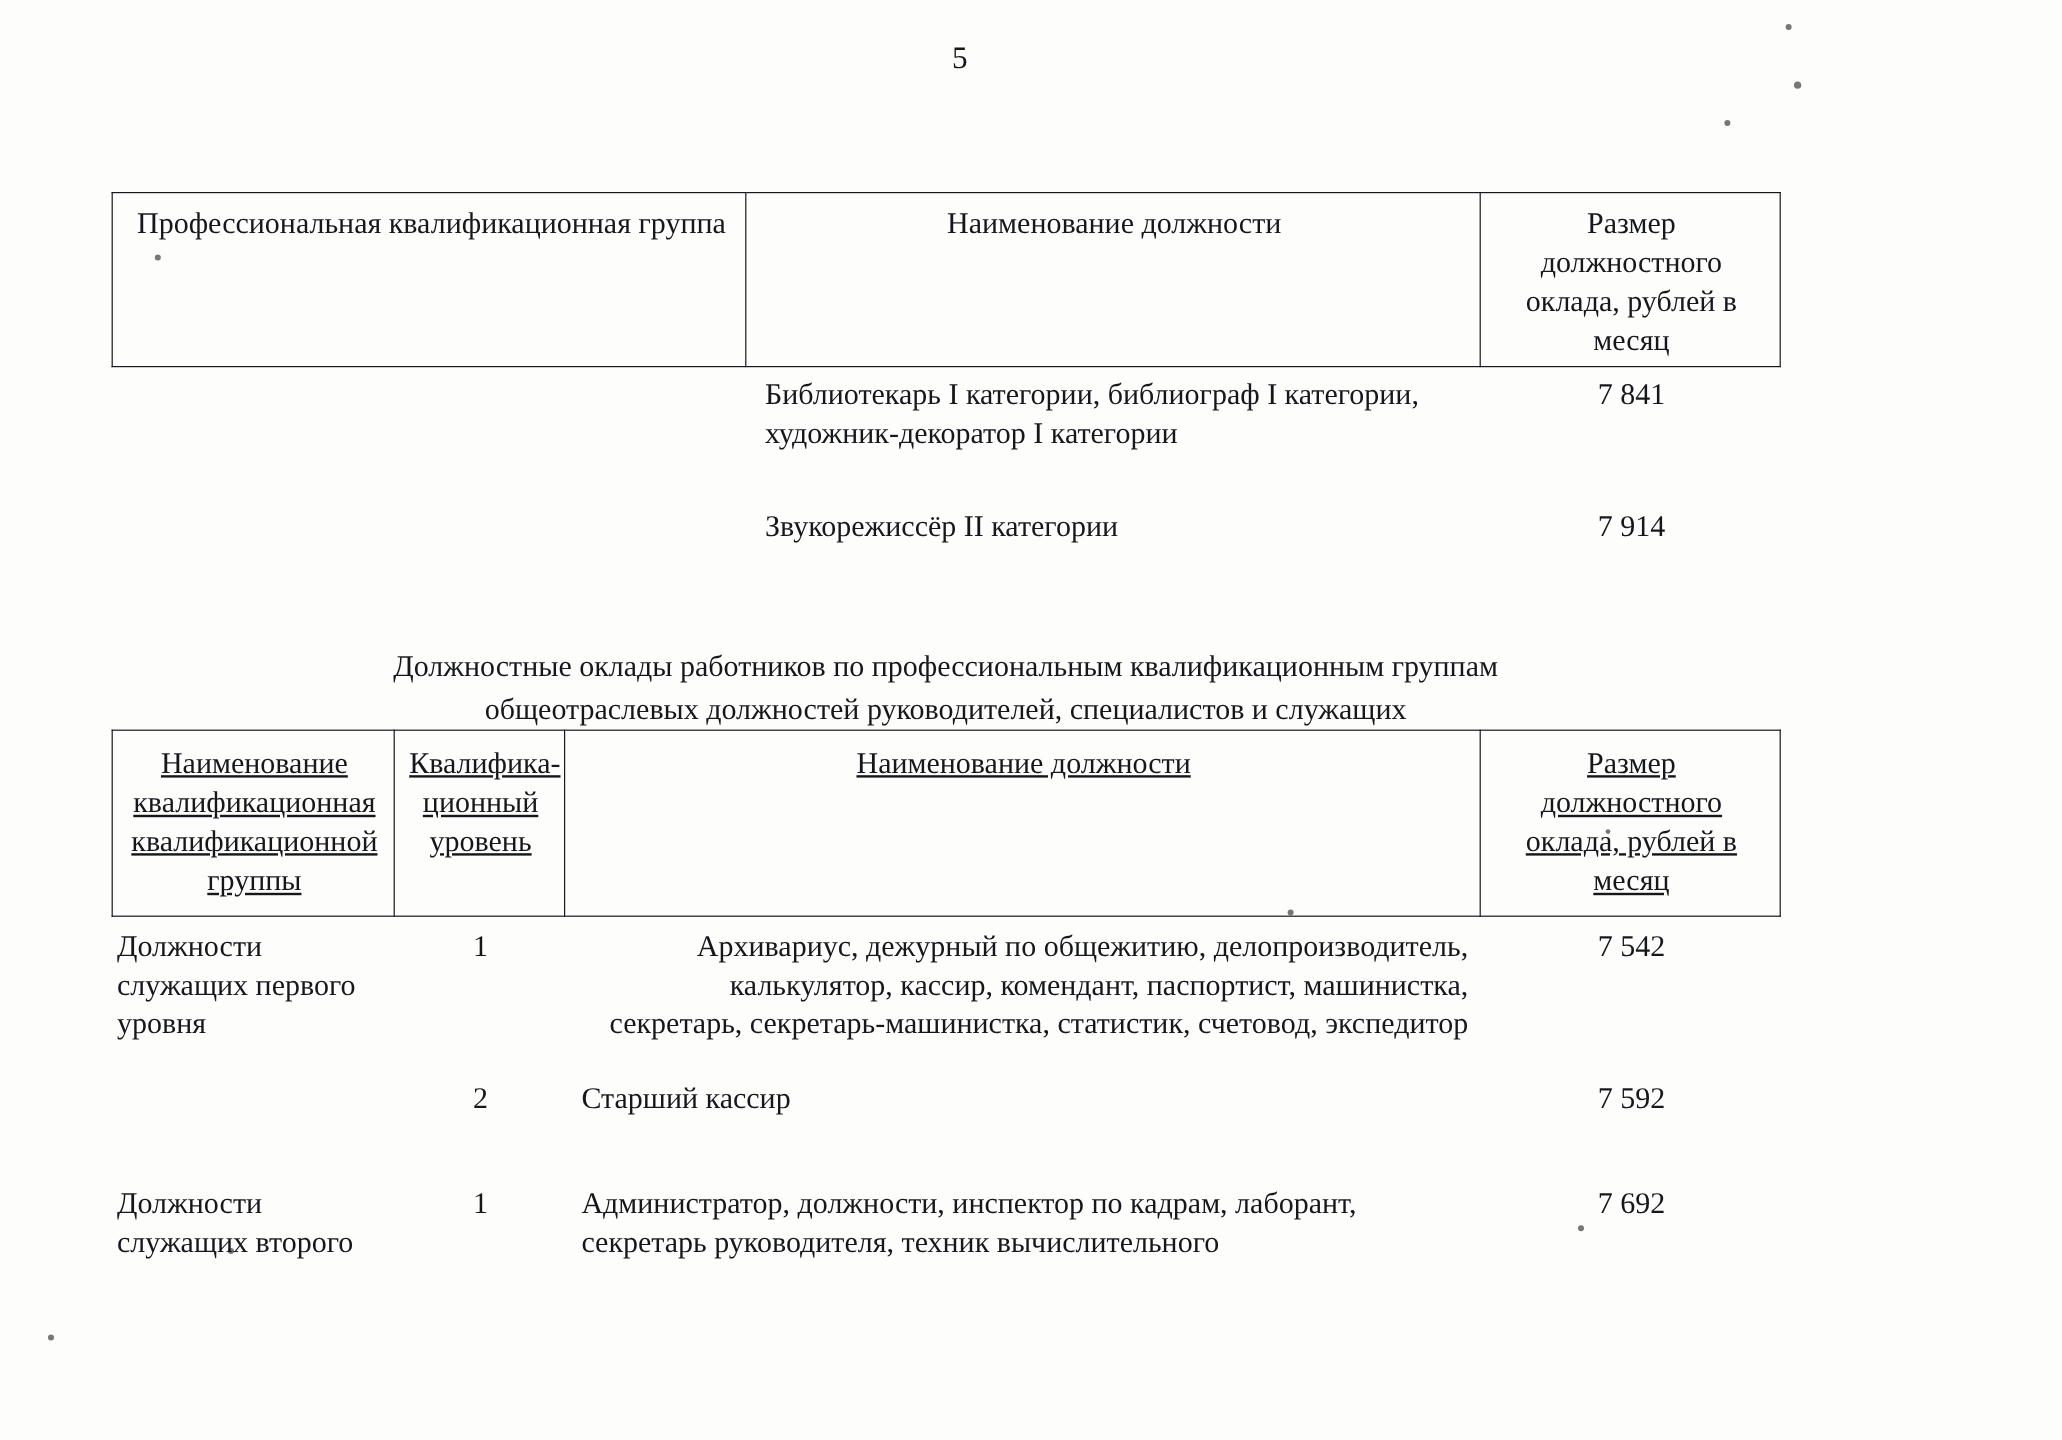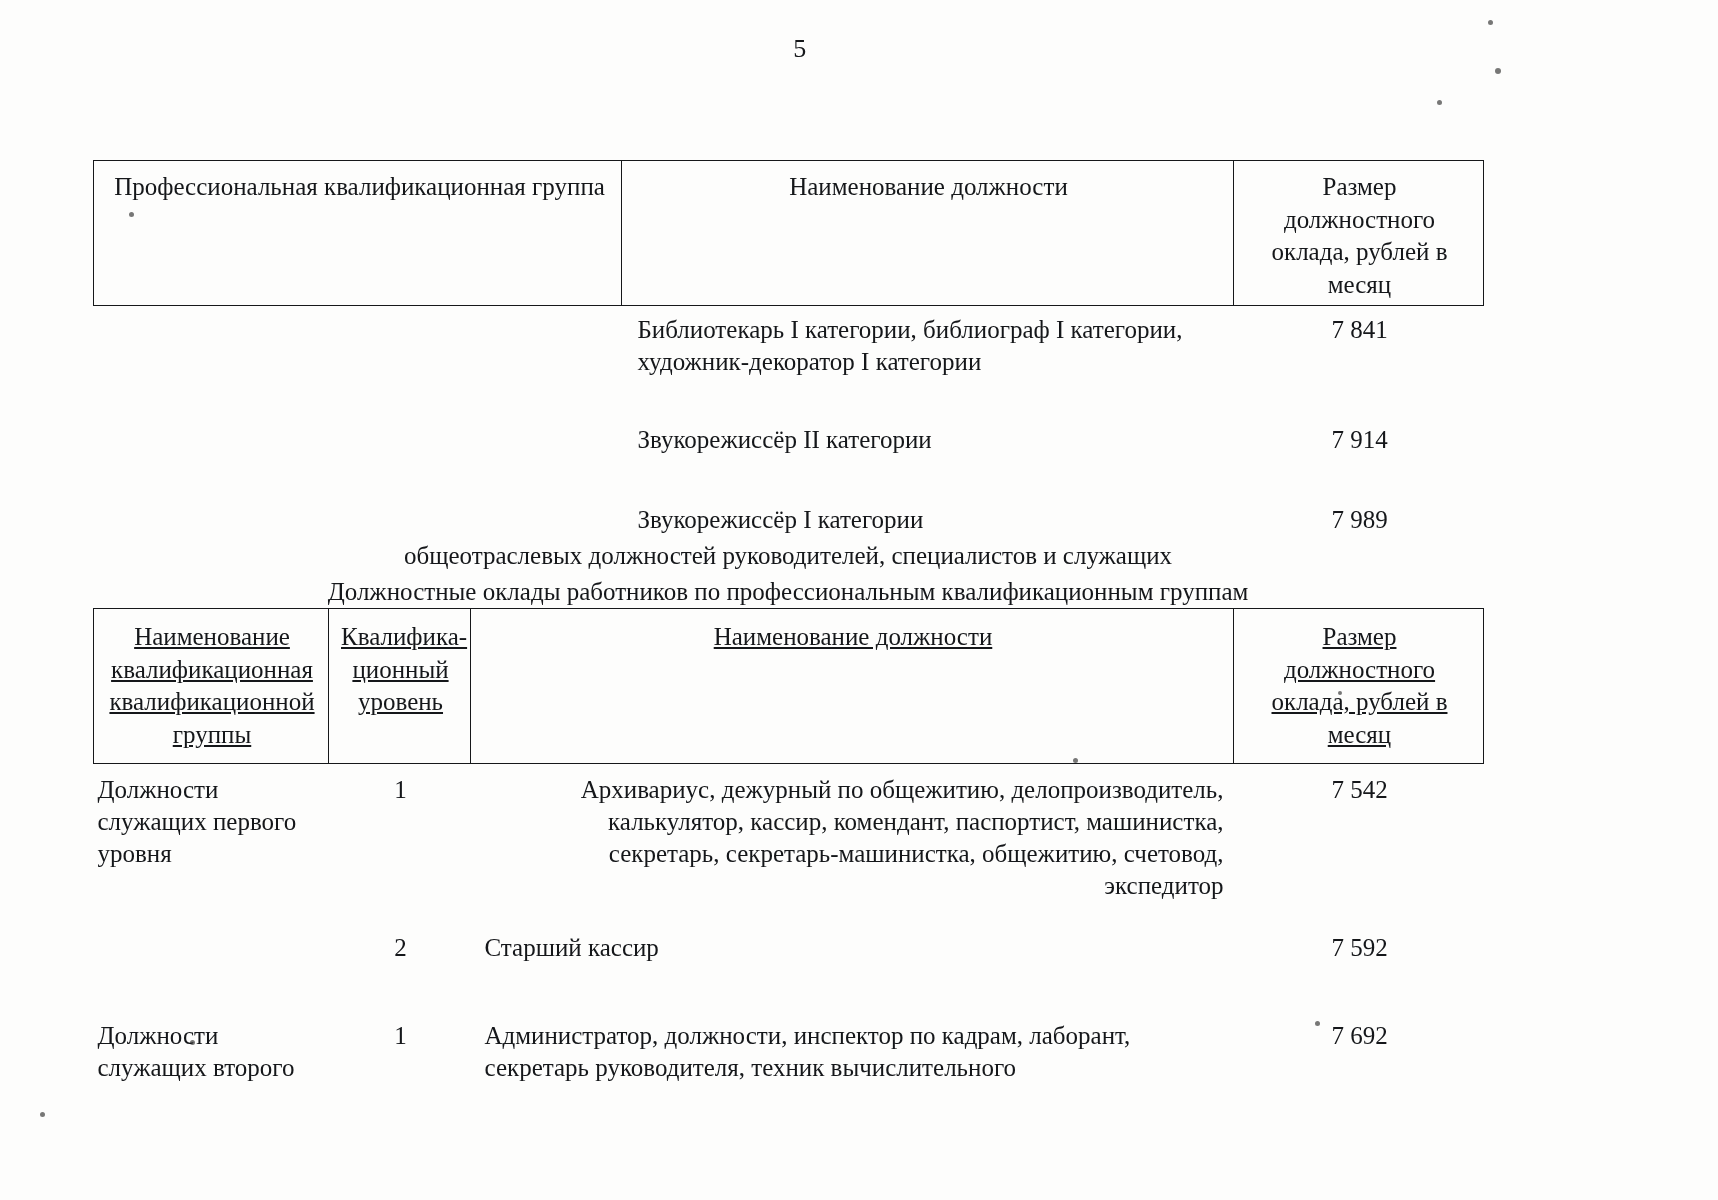--- a/index.html
+++ b/index.html
@@ -170,31 +170,26 @@
         <td class="body-c2" style="padding-top:6px;">Звукорежиссёр II категории</td>
         <td class="body-c3" style="padding-top:6px;">7 914</td>
       </tr>
 
       <tr class="rowgap-sm">
           <td style="height:40px"></td>
           <td></td>
           <td></td>
         </tr>
 
-      <tr>
-        <td class="body-c1"></td>
-        <td class="body-c2">Звукорежиссёр I категории</td>
-        <td class="body-c3">7 989</td>
-      </tr>
     </tbody>
   </table>
 
   <div class="mid-heading">
+    <span class="line-break">Должностные оклады работников по профессиональным квалификационным группам</span>
     <span class="line-break">общеотраслевых должностей руководителей, специалистов и служащих</span>
-    <span class="line-break">Должностные оклады работников по профессиональным квалификационным группам</span>
   </div>
 
   <table id="table2" class="doc-table">
     <colgroup>
       <col style="width:235px">
       <col style="width:142px">
       <col style="width:763px">
       <col style="width:250px">
     </colgroup>
     <tbody>
@@ -221,21 +216,21 @@
       <tr>
         <td class="body-c1" style="padding-top:10px;">
           <span class="line-break">Должности</span>
           <span class="line-break">служащих первого</span>
           <span class="line-break">уровня</span>
         </td>
         <td class="body-c2" style="padding-top:10px;">1</td>
         <td class="body-c3" style="padding-top:10px;text-align:right;">
           <span class="line-break">Архивариус, дежурный по общежитию, делопроизводитель,</span>
           <span class="line-break">калькулятор, кассир, комендант, паспортист, машинистка,</span>
-          <span class="line-break">секретарь, секретарь-машинистка, общежитию, счетовод, экспедитор</span>
+          <span class="line-break">секретарь, секретарь-машинистка, статистик, счетовод, экспедитор</span>
         </td>
         <td class="body-c4" style="padding-top:10px;">7 542</td>
       </tr>
 
       <tr class="rowgap-sm">
           <td style="height:22px"></td>
           <td></td>
           <td></td>
           <td></td>
         </tr>

